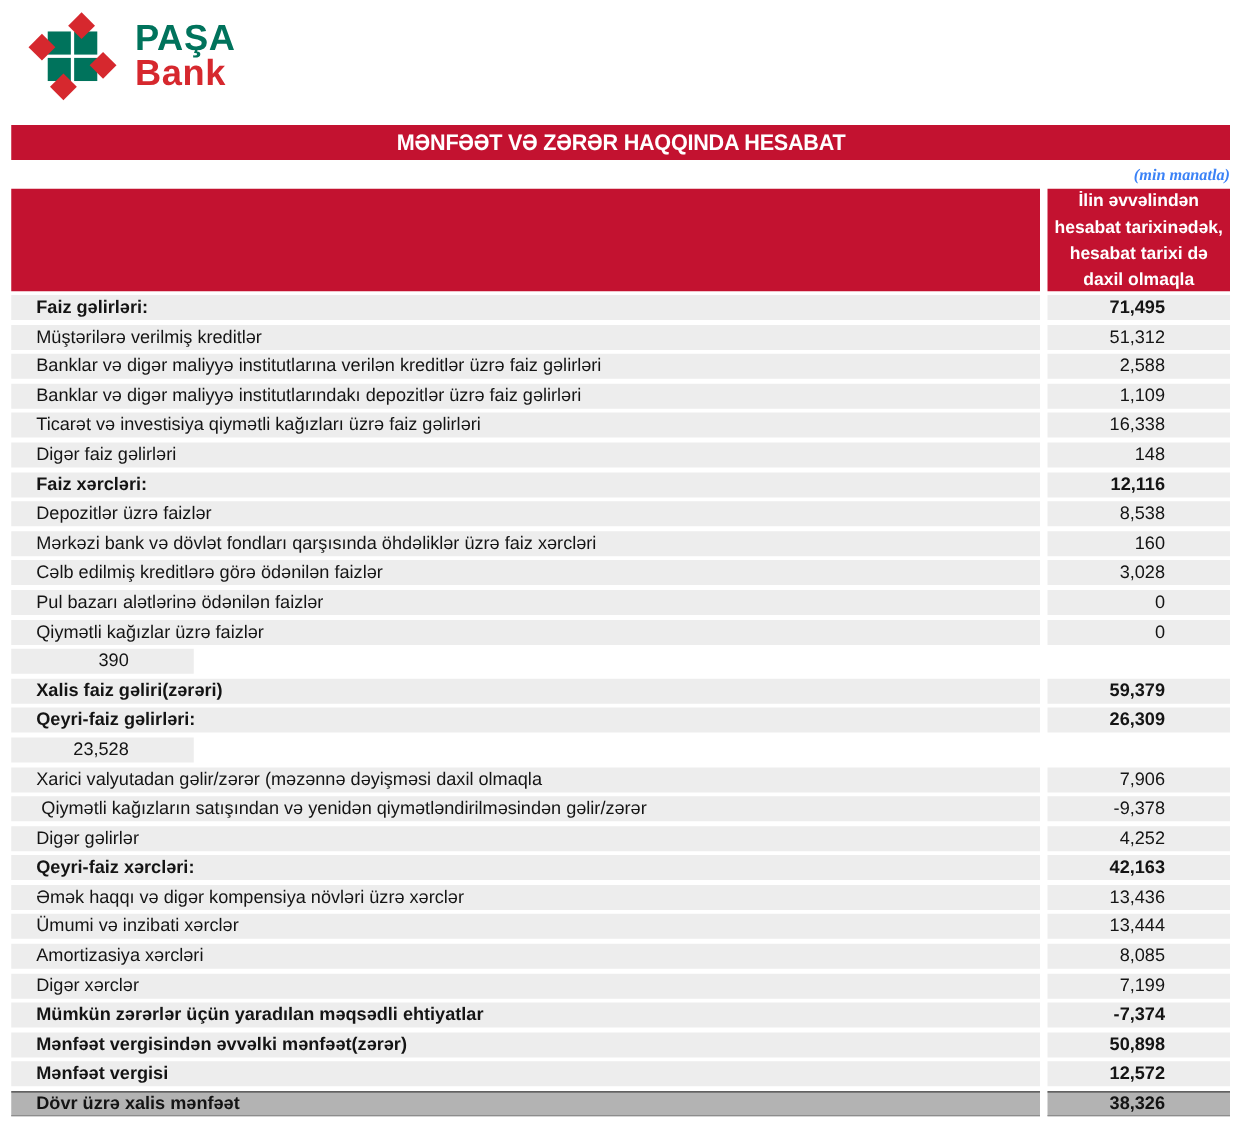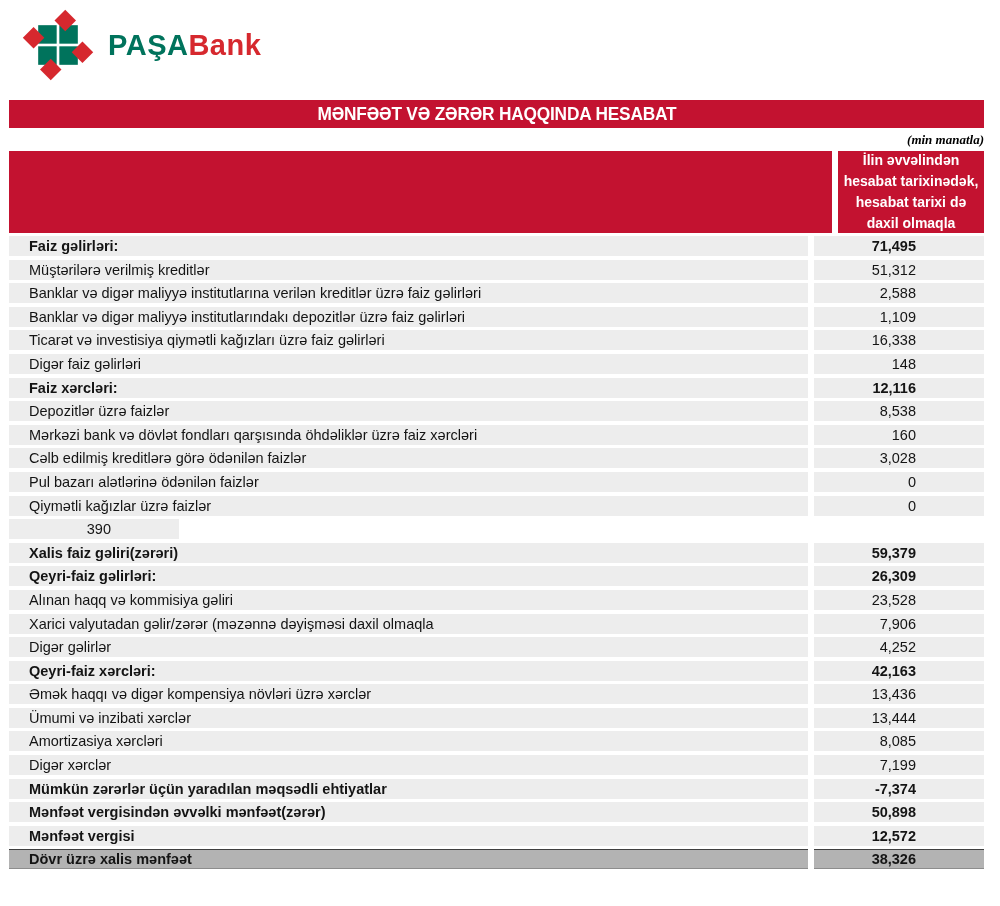--- a/index.html
+++ b/index.html
@@ -18,54 +18,54 @@
     overflow:hidden;
   }
   .logo-row{
     display:flex;align-items:center;gap:12px;
     padding:8px 0 0 20px;height:82px;
   }
   .logo-mark{width:76px;height:74px;flex:0 0 auto;}
   .logo-mark svg{width:100%;height:100%;display:block;overflow:visible;}
   .g-fill{fill:var(--logo-green);}
   .r-fill{fill:var(--logo-red);}
-  .logo-text{display:flex;flex-direction:row;line-height:0.98;}
+  .logo-text{display:flex;flex-direction:column;line-height:0.98;}
   .logo-name-top{color:var(--logo-green);font-size:29px;font-weight:bold;letter-spacing:0.5px;}
   .logo-name-bottom{color:var(--logo-red);font-size:29px;font-weight:bold;letter-spacing:0.5px;}
 
   .sheet{margin-left:9px;width:975px;}
   .title-bar{
     margin-top:18px;height:28px;background:var(--header-red);
     display:flex;align-items:center;justify-content:center;
   }
   .title-bar span{
     color:#ffffff;font-size:18px;font-weight:bold;letter-spacing:-0.2px;
     transform:scaleX(0.96);white-space:nowrap;
   }
   .unit-note{
     margin-top:4px;height:17px;text-align:right;
     font-family:"Liberation Serif", serif;font-style:italic;font-weight:bold;
-    font-size:13px;color:#000000;
+    font-size:13px;color:#3b82f6;
   }
   .table-header{display:flex;gap:6px;height:82px;margin-top:2px;}
   .th-left{flex:1;background:var(--header-red);}
   .th-right{
     width:146px;background:var(--header-red);color:#ffffff;
     font-size:14px;font-weight:bold;line-height:1.5;text-align:center;
     display:flex;align-items:center;justify-content:center;padding:0 1px;
   }
   .rows{margin-top:3px;display:flex;flex-direction:column;gap:3.6px;}
   .row{display:flex;gap:6px;height:20px;flex:0 0 auto;}
   .row-label{
     flex:1;background:var(--row-bg);display:flex;align-items:center;
     font-size:14.5px;padding-left:20px;white-space:pre;overflow:hidden;
   }
   .row-value{
-    width:170px;background:var(--row-bg);display:flex;align-items:center;
-    justify-content:flex-end;font-size:14.5px;padding-right:68px;
+    width:146px;background:var(--row-bg);display:flex;align-items:center;
+    justify-content:flex-end;font-size:14.5px;padding-right:52px;
   }
   .row.bold .row-label,.row.bold .row-value{font-weight:bold;}
   .row.highlight .row-label,.row.highlight .row-value{
     background:var(--total-row-bg);
     border-top:1px solid #404040;border-bottom:1px solid #8d8d8d;
   }
 </style>
 </head>
 <body>
 
@@ -169,29 +169,32 @@
     <div class="row-label">Xalis faiz gəliri(zərəri)</div>
     <div class="row-value">59,379</div>
   </div>
 
   <div class="row bold">
     <div class="row-label">Qeyri-faiz gəlirləri:</div>
     <div class="row-value">26,309</div>
   </div>
 
   <div class="row">
-    <div class="row-label">Alınan haqq və kommisiya gəliri</div>
     <div class="row-value">23,528</div>
   </div>
 
   <div class="row">
     <div class="row-label">Xarici valyutadan gəlir/zərər (məzənnə dəyişməsi daxil olmaqla</div>
     <div class="row-value">7,906</div>
   </div>
 
+  <div class="row">
+    <div class="row-label"> Qiymətli kağızların satışından və yenidən qiymətləndirilməsindən gəlir/zərər</div>
+    <div class="row-value">-9,378</div>
+  </div>
 
   <div class="row">
     <div class="row-label">Digər gəlirlər</div>
     <div class="row-value">4,252</div>
   </div>
 
   <div class="row bold">
     <div class="row-label">Qeyri-faiz xərcləri:</div>
     <div class="row-value">42,163</div>
   </div>

